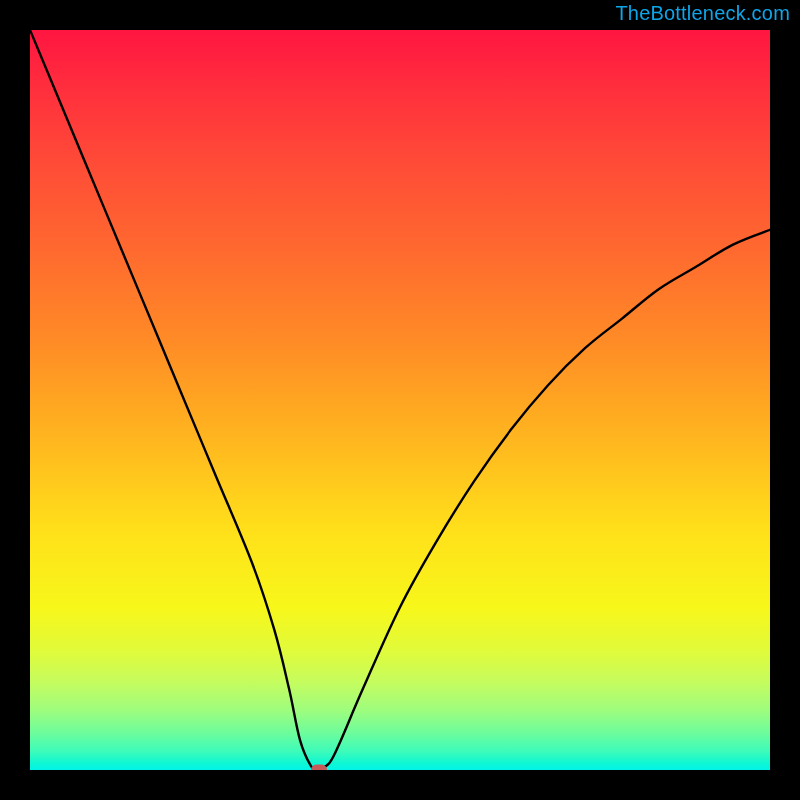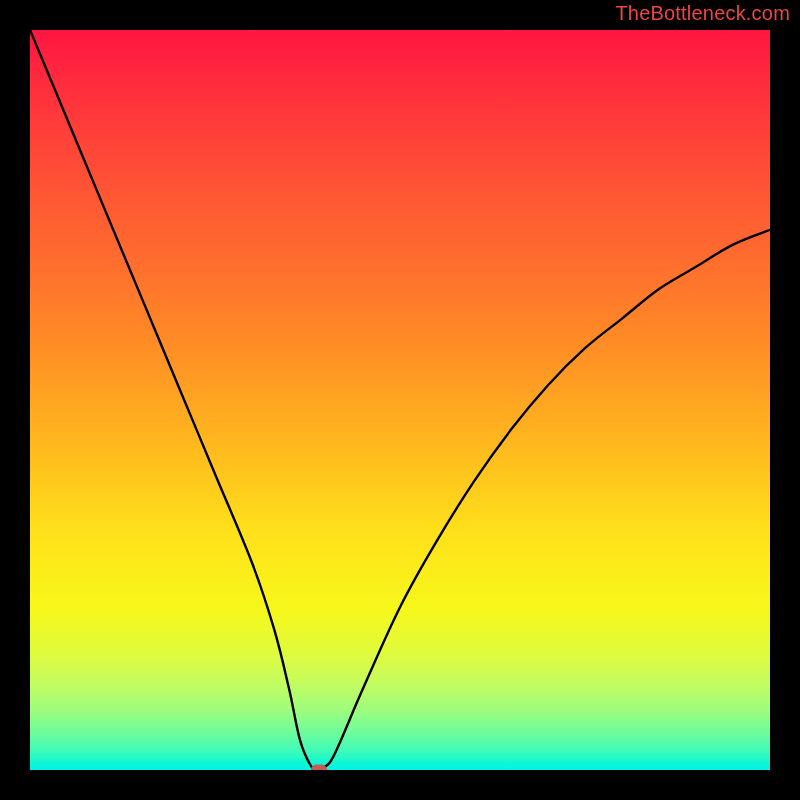--- a/index.html
+++ b/index.html
@@ -13,21 +13,21 @@
   }
   .stage {
     position: relative;
     width: 800px;
     height: 800px;
   }
   .watermark {
     position: absolute;
     top: 2px;
     right: 10px;
-    color: #ef4444;
+    color: #0ea5e9;
     font-size: 20px;
     font-weight: 500;
     letter-spacing: 0.2px;
     z-index: 20;
     user-select: none;
   }
   .plot-area {
     position: absolute;
     left: 30px;
     top: 30px;

